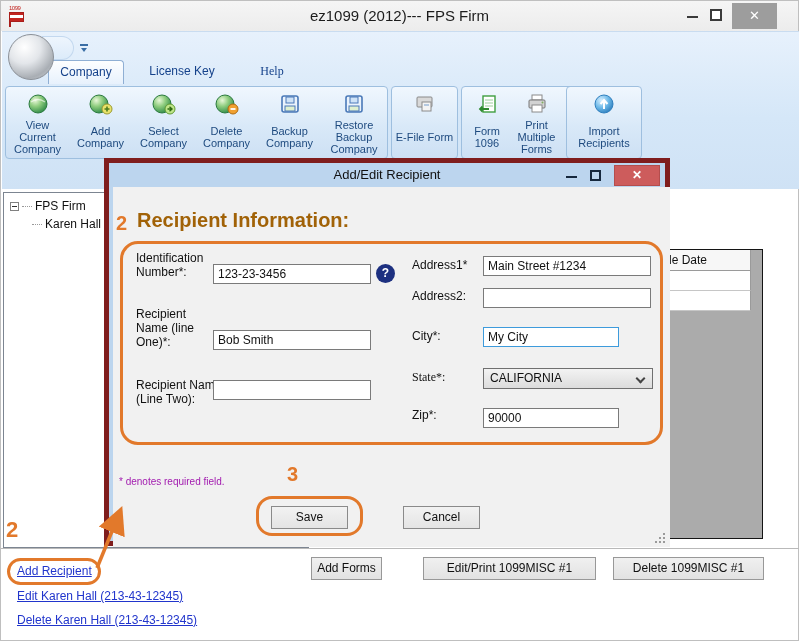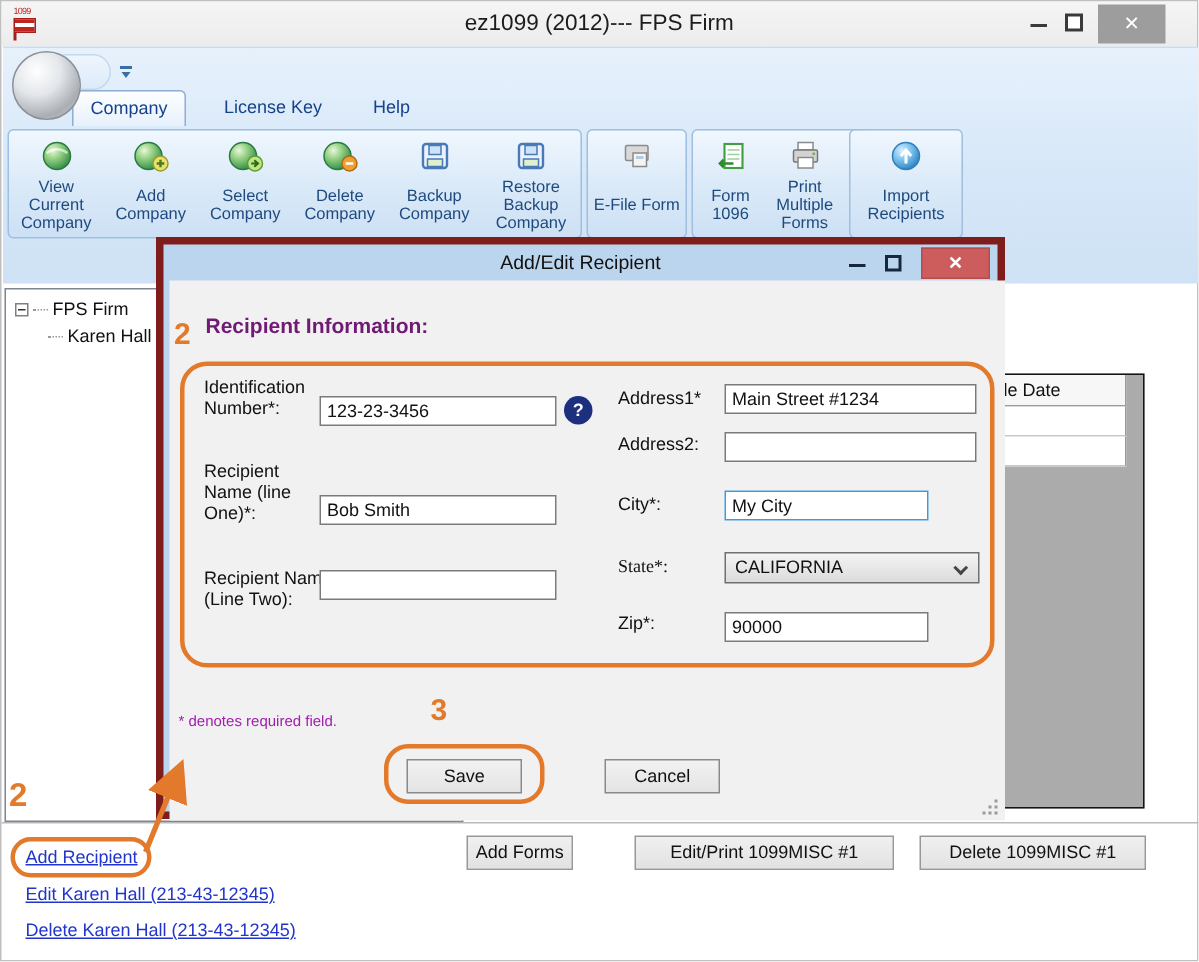--- a/index.html
+++ b/index.html
@@ -24,21 +24,21 @@
   .orb { position:absolute; left:6px; top:2px; width:46px; height:46px; border-radius:50%; border:1px solid #8b9097; background:radial-gradient(circle at 35% 28%, #ffffff, #e3e6ea 38%, #a9aeb4 72%, #cdd2d7); z-index:3; }
   .qat-flap { position:absolute; left:40px; top:4px; width:32px; height:24px; background:linear-gradient(#eef5fd,#dcebfa); border:1px solid #c3d8ef; border-left:none; border-radius:0 14px 14px 0; }
   .qat-arrow-line { position:absolute; left:78px; top:12px; width:8px; height:2px; background:#3a6ea5; }
   .qat-arrow-tri { position:absolute; left:79px; top:16px; width:0; height:0; border-left:3px solid transparent; border-right:3px solid transparent; border-top:4px solid #3a6ea5; }
 
   .tabs-row { position:absolute; left:0; top:28px; width:100%; height:24px; }
   .tab { position:absolute; top:0; height:24px; text-align:center; font-size:12px; color:#15428b; line-height:23px; cursor:default; }
   .tab.active { background:linear-gradient(#fdfeff,#e7f1fc); border:1px solid #8fafd4; border-bottom:none; border-radius:4px 4px 0 0; }
   .tab-company { left:46px; width:76px; }
   .tab-license { left:134px; width:92px; }
-  .tab-help { left:233px; width:52px; }
+  .tab-help { left:244px; width:52px;font-family:Liberation Serif, serif; }
 
   .rgroup { position:absolute; top:54px; height:73px; border:1px solid #9ebfdf; border-radius:4px; background:linear-gradient(#f0f7fe,#d9e9f8 55%,#cde0f4); }
   .g1 { left:3px; width:383px; }
   .g2 { left:389px; width:67px; }
   .g3 { left:459px; width:117px; }
   .g4 { left:564px; width:76px; }
   .rbtn { position:absolute; top:0; height:71px; display:flex; flex-direction:column; align-items:center; padding-top:5px; text-align:center; font-size:11px; color:#1e4a7f; cursor:default; }
   .rbtn .icon-wrap { height:24px; display:flex; align-items:center; }
   .rbtn .rlabel { flex:1; display:flex; align-items:center; line-height:1.12; }
 
@@ -68,21 +68,21 @@
   .btn-del1099 { left:612px; width:151px; }
 
   
   .dialog { position:absolute; left:103px; top:157px; width:566px; height:388px; background:#bcd5ee; border:5px solid #7f1d1d; z-index:5; }
   .dlg-title { position:absolute; left:0; top:0; width:100%; height:24px; text-align:center; line-height:24px; font-size:13px; color:#111; }
   .dlg-min { position:absolute; right:88px; top:13px; width:11px; height:2px; background:#16283d; }
   .dlg-max { position:absolute; right:64px; top:7px; width:11px; height:11px; border:2px solid #16283d; }
   .dlg-close { position:absolute; right:5px; top:2px; width:46px; height:21px; background:#cd5c5c; border:1px solid #b44d4d; color:#fff; text-align:center; line-height:19px; font-size:12px; font-weight:bold; cursor:pointer; }
   .dlg-body { position:absolute; left:4px; top:24px; width:557px; height:360px; background:#f1f1f1; }
 
-  .section-title { position:absolute; left:24px; top:22px; font-size:14px; font-weight:bold; color:#701a75;text-align:right; }
+  .section-title { position:absolute; left:24px; top:22px; font-size:20px; font-weight:bold; color:#a16207;text-align:right; }
   .ann { color:#e2792b; font-weight:bold; font-size:20px; z-index:9; position:absolute; }
   .ann-2-dialog { left:3px; top:25px; }
   .ann-3 { left:174px; top:276px; }
 
   .orange-rect { position:absolute; left:7px; top:54px; width:543px; height:204px; border:3px solid #e2792b; border-radius:18px; z-index:8; pointer-events:none; }
   .save-ring { position:absolute; left:143px; top:309px; width:107px; height:40px; border:3px solid #e2792b; border-radius:16px; z-index:8; pointer-events:none; }
 
   .flabel { position:absolute; font-size:12px; color:#111; line-height:1.18; }
   .lbl-id { left:23px; top:64px; width:84px; }
   .lbl-name1 { left:23px; top:120px; width:84px; }

